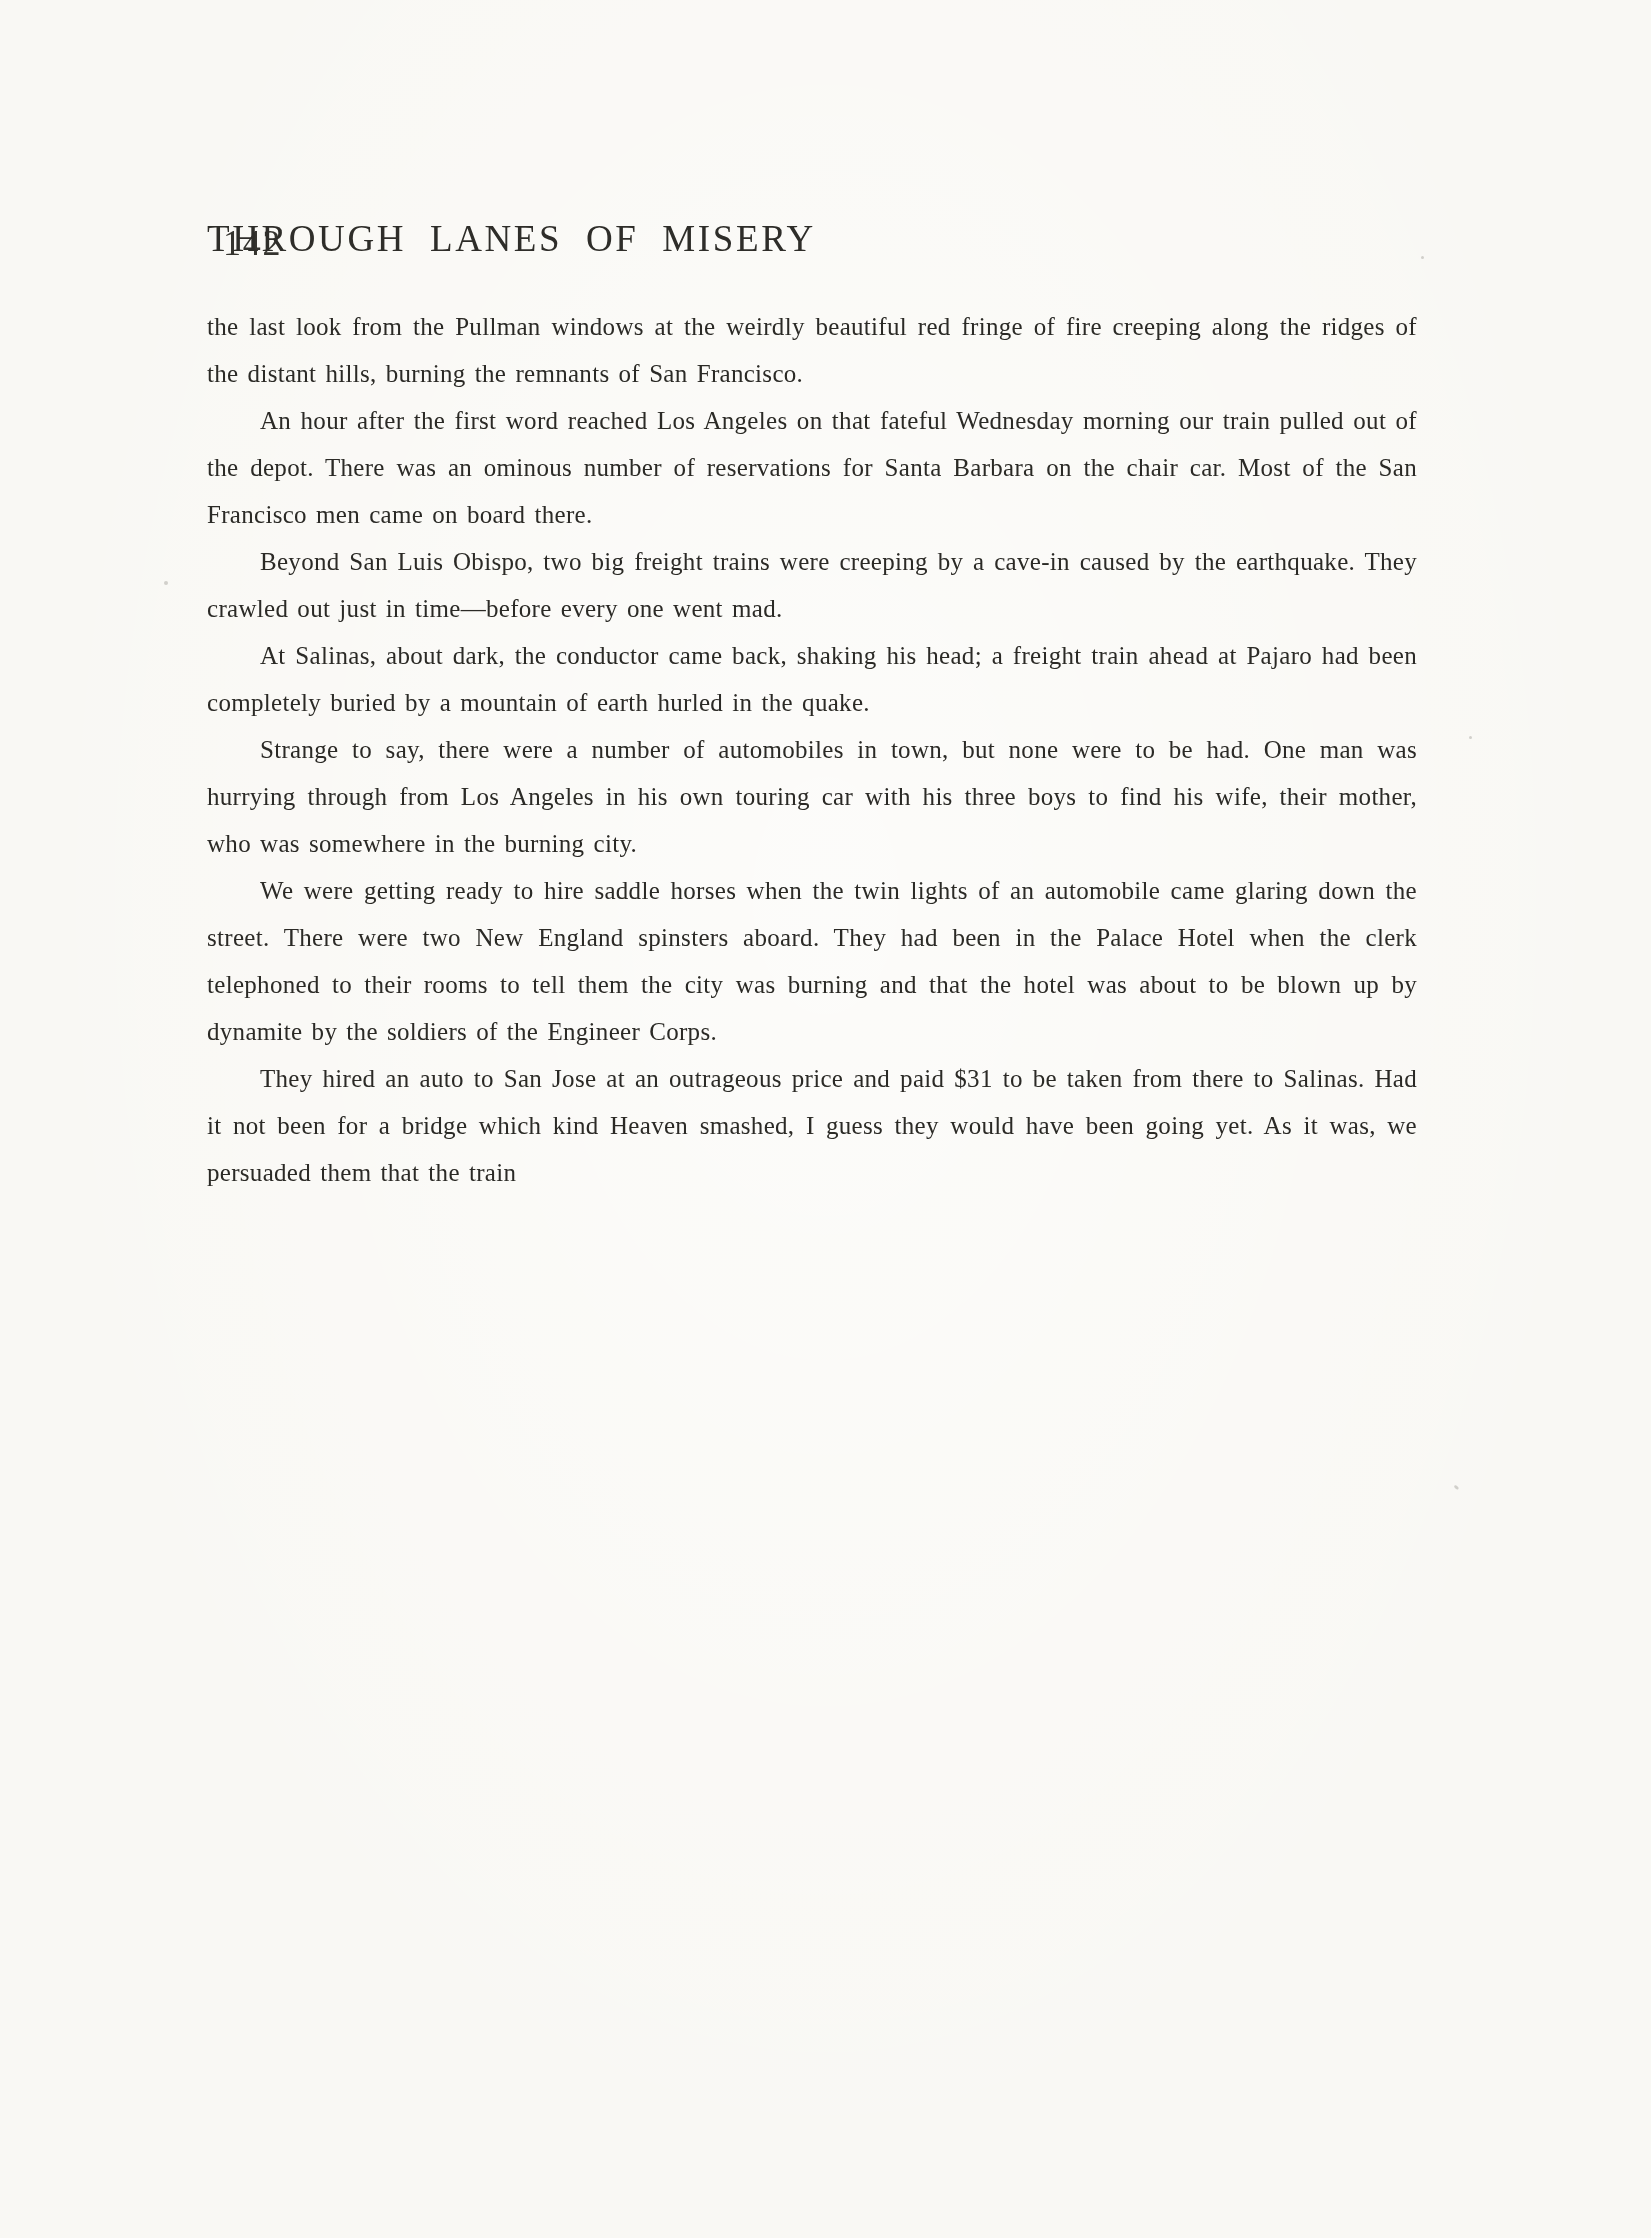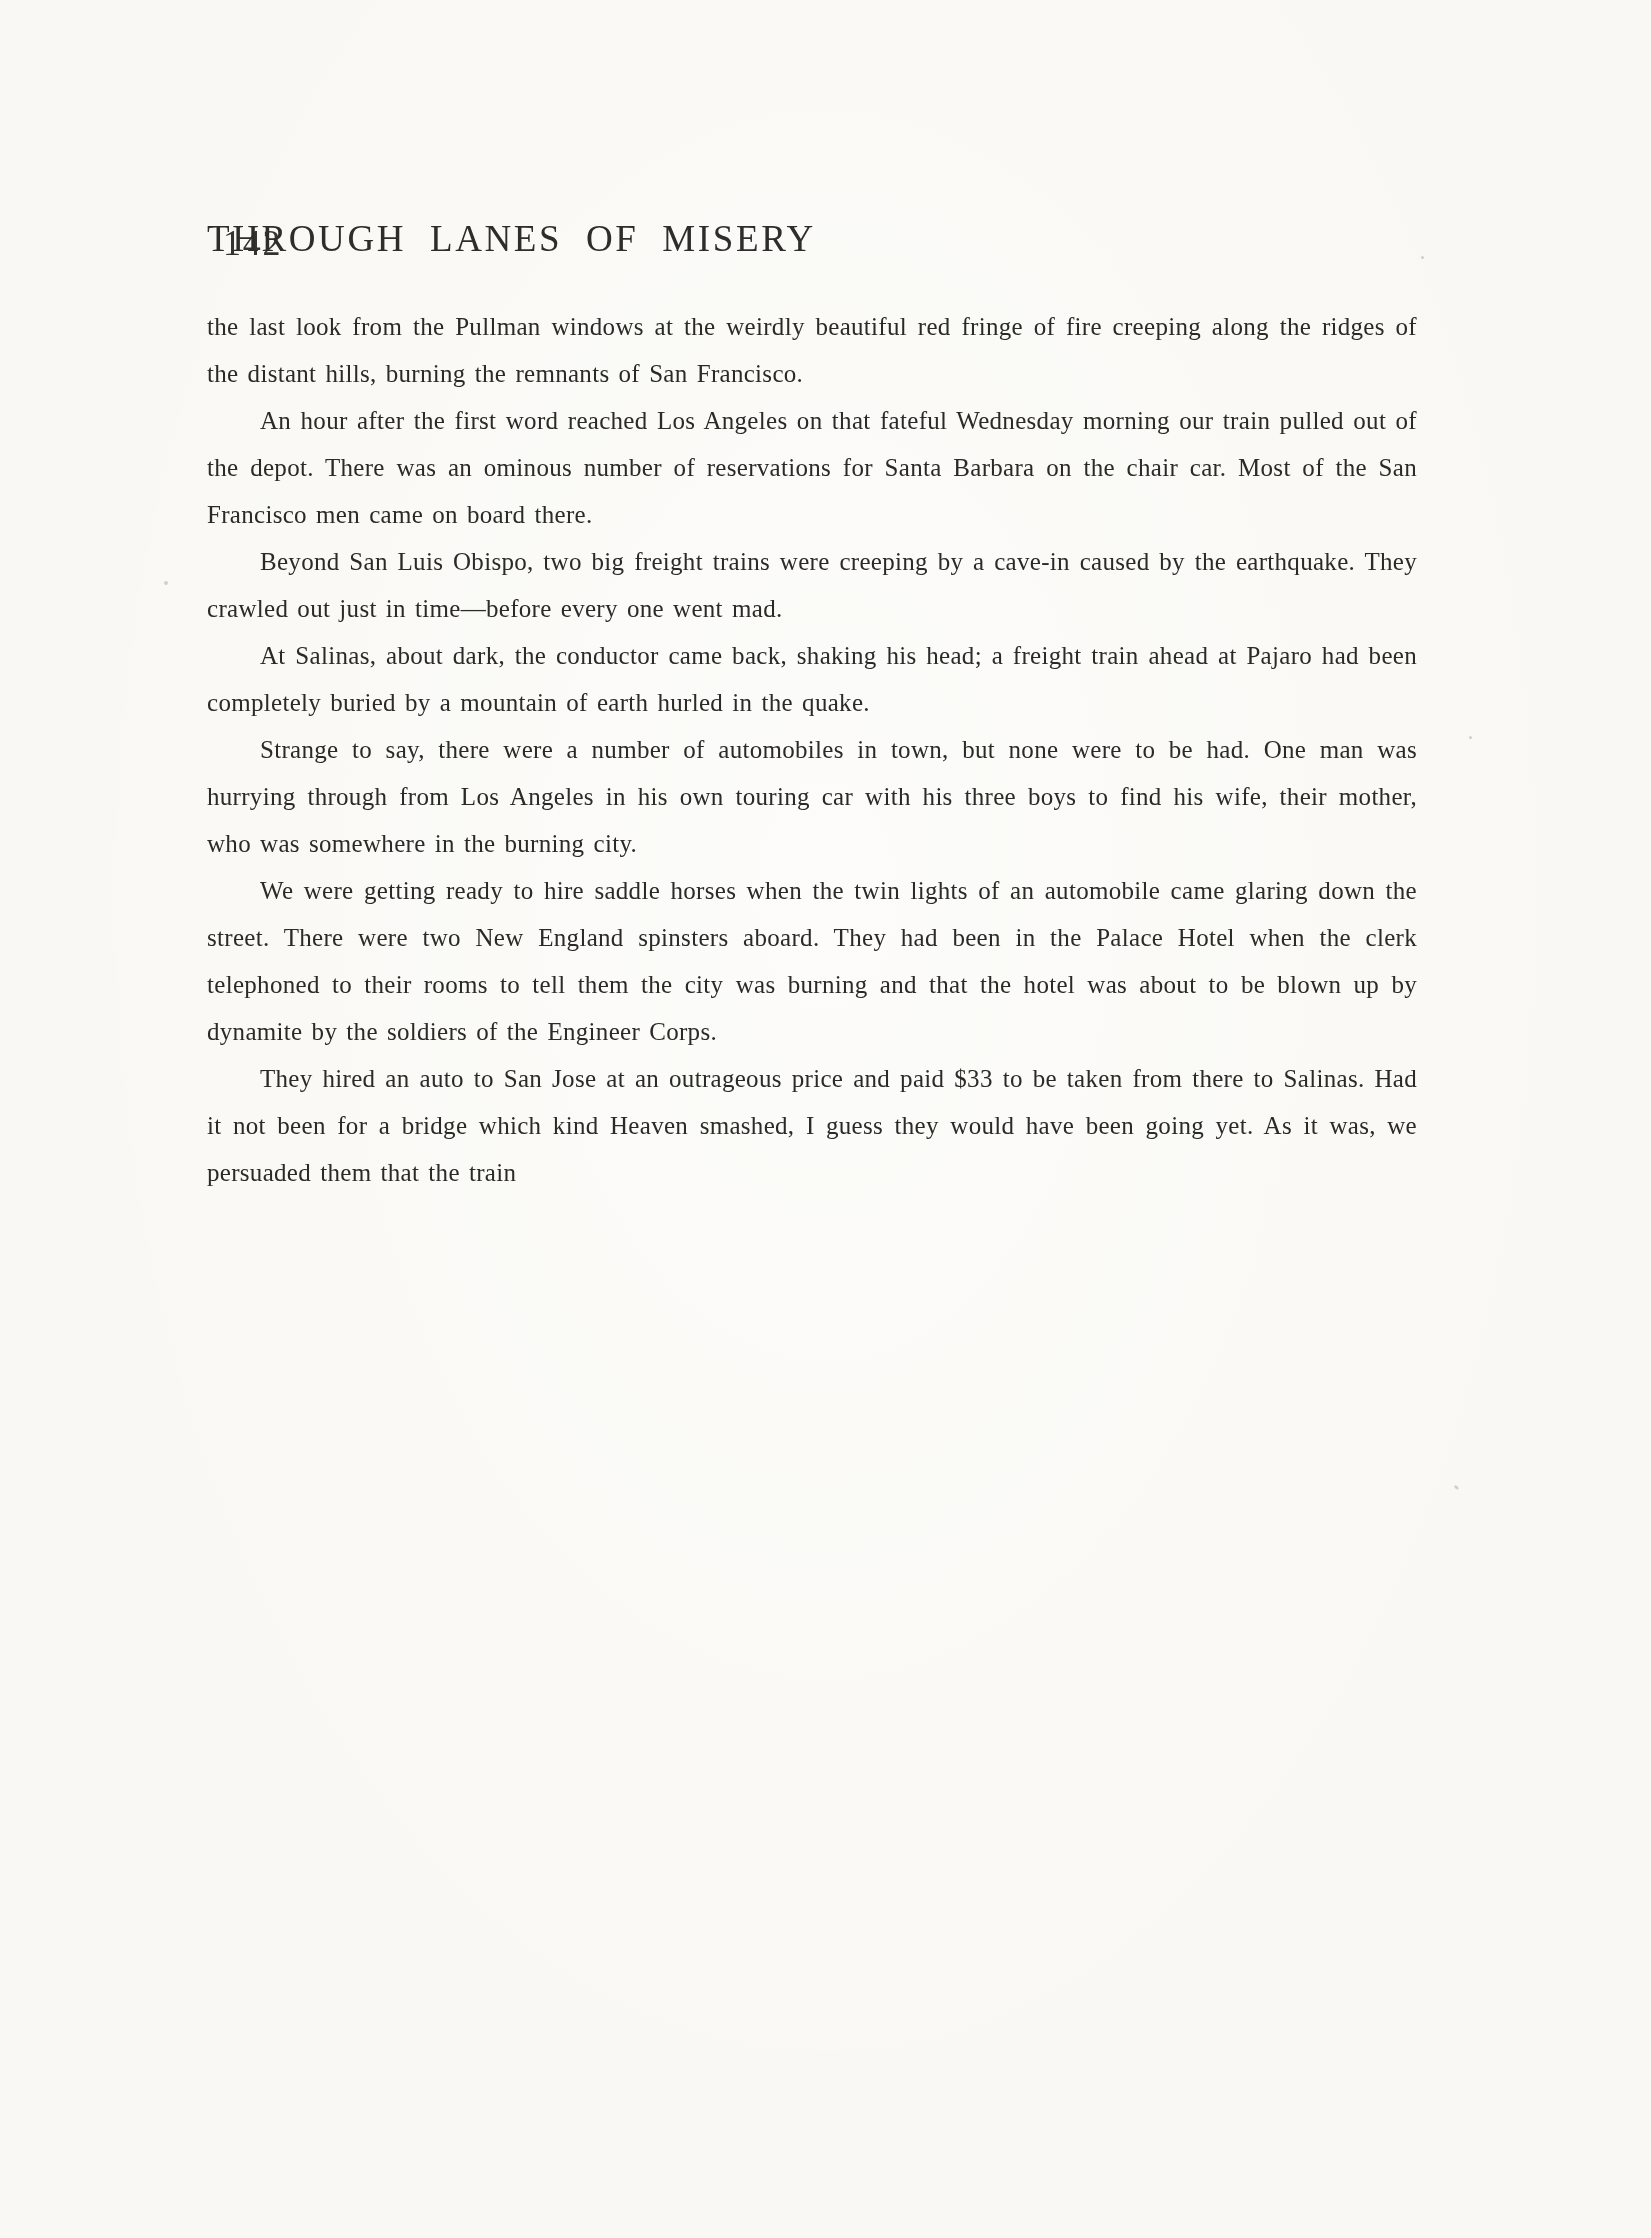--- a/index.html
+++ b/index.html
@@ -86,21 +86,21 @@
     <span class="running-head">THROUGH LANES OF MISERY</span>
   </div>
 
   <div class="body-text">
     <p>the last look from the Pullman windows at the weirdly beautiful red fringe of fire creeping along the ridges of the distant hills, burning the remnants of San Francisco.</p>
     <p class="indent">An hour after the first word reached Los Angeles on that fateful Wednesday morning our train pulled out of the depot. There was an ominous number of reservations for Santa Barbara on the chair car.  Most of the San Francisco men came on board there.</p>
     <p class="indent">Beyond San Luis Obispo, two big freight trains were creeping by a cave-in caused by the earthquake.  They crawled out just in time—before every one went mad.</p>
     <p class="indent">At Salinas, about dark, the conductor came back, shaking his head; a freight train ahead at Pajaro had been completely buried by a mountain of earth hurled in the quake.</p>
     <p class="indent">Strange to say, there were a number of automobiles in town, but none were to be had.  One man was hurrying through from Los Angeles in his own touring car with his three boys to find his wife, their mother, who was somewhere in the burning city.</p>
     <p class="indent">We were getting ready to hire saddle horses when the twin lights of an automobile came glaring down the street.  There were two New England spinsters aboard.  They had been in the Palace Hotel when the clerk telephoned to their rooms to tell them the city was burning and that the hotel was about to be blown up by dynamite by the soldiers of the Engineer Corps.</p>
-    <p class="indent">They hired an auto to San Jose at an outrageous price and paid $33 to be taken from there to Salinas.  Had it not been for a bridge which kind Heaven smashed, I guess they would have been going yet.  As it was, we persuaded them that the train</p>
+    <p class="indent">They hired an auto to San Jose at an outrageous price and paid $31 to be taken from there to Salinas.  Had it not been for a bridge which kind Heaven smashed, I guess they would have been going yet.  As it was, we persuaded them that the train</p>
   </div>
 
   <span class="speck s1"></span>
   <span class="speck s2"></span>
   <span class="speck s3"></span>
   <span class="speck s4"></span>
 
 </div>
 
 

